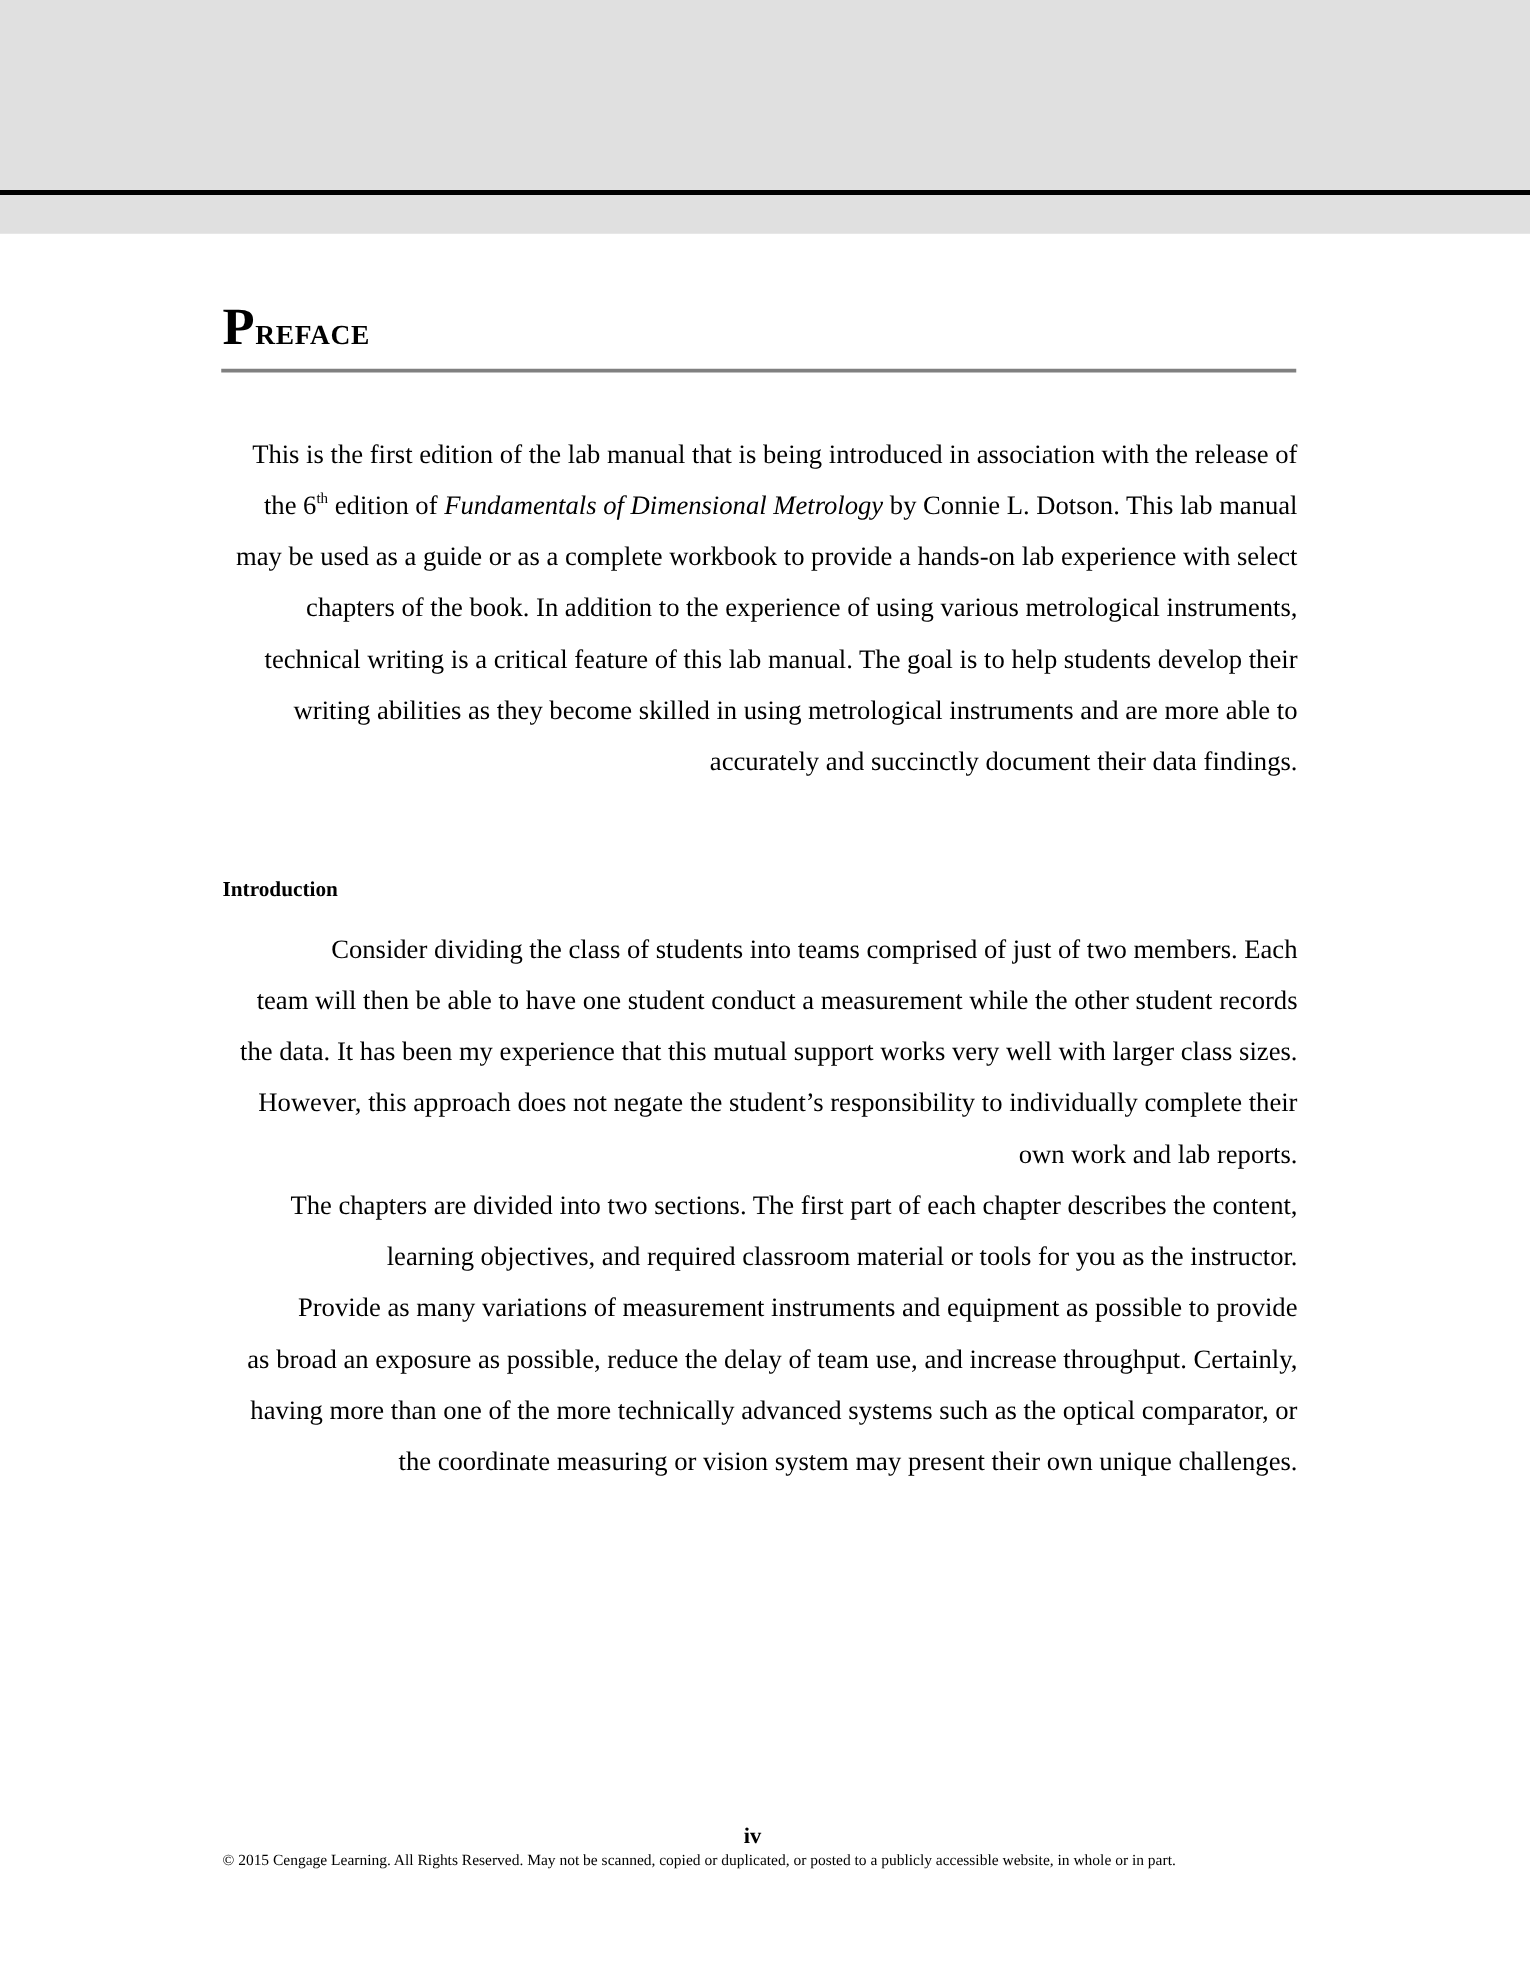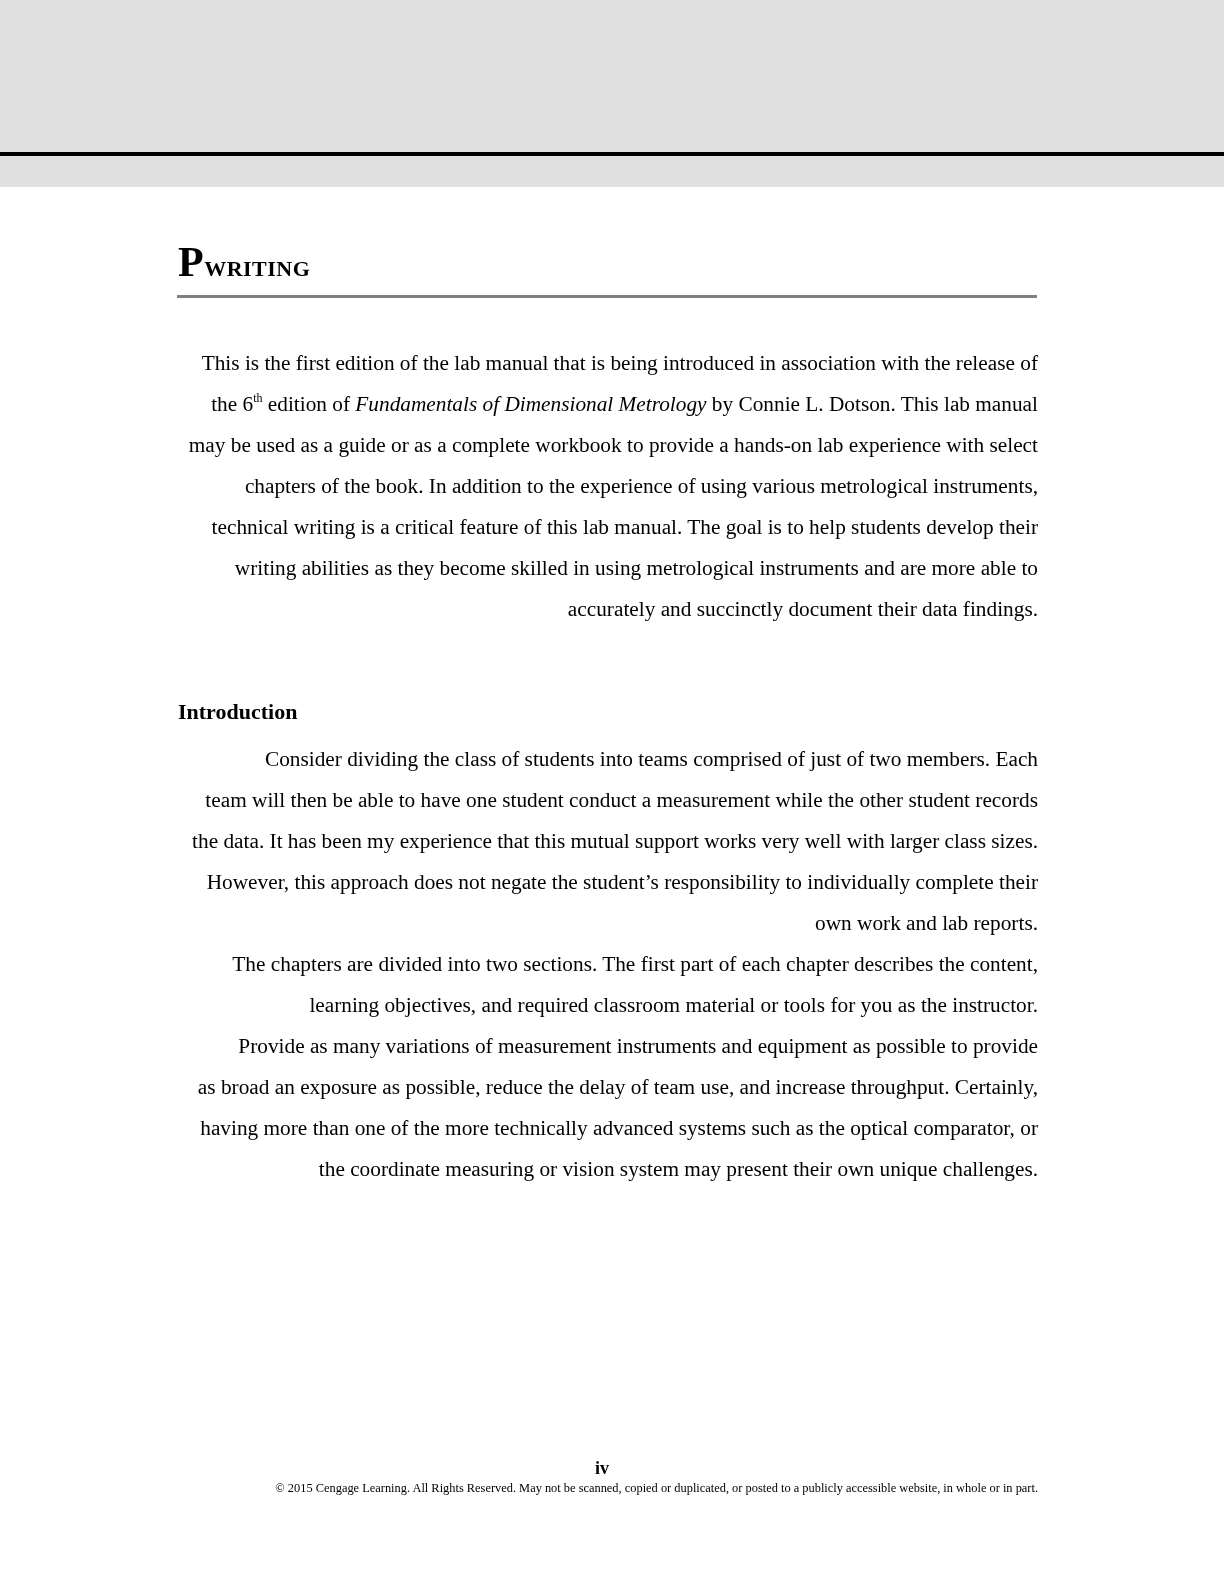--- a/index.html
+++ b/index.html
@@ -23,39 +23,39 @@
     position: absolute; left: 177px; top: 295px; width: 860px; height: 3px; background: #808080;
   }
   .body-text {
     position: absolute; left: 178px; width: 860px;
     font-size: 21.3px; line-height: 41px; margin: 0;
   }
   .body-text p { margin: 0; text-align: right; }
   .indent { text-indent: 54px; }
   .section-heading {
     position: absolute; left: 178px; top: 694px; margin: 0;
-    font-weight: bold; font-size: 22px; line-height: 36px;
+    font-weight: bold; font-size: 17px; line-height: 36px;
   }
   sup { font-size: 12px; line-height: 0; vertical-align: 9px; }
   .page-number {
     position: absolute; left: 0; width: 1204px; top: 1457px; text-align: center;
     font-weight: bold; font-size: 18px; line-height: 22px;
   }
   .copyright {
-    position: absolute; left: 178px; width: 860px; top: 1480px; text-align: right;
+    position: absolute; left: 178px; width: 860px; top: 1480px; text-align: left;
     font-size: 12.4px; line-height: 16px; white-space: nowrap;
   }
 </style>
 </head>
 <body>
 
 <div class="header-band"></div>
 <div class="header-rule"></div>
 
-<h1 class="page-title"><span class="cap">P</span><span>writing</span></h1>
+<h1 class="page-title"><span class="cap">P</span><span>reface</span></h1>
 <div class="title-rule"></div>
 
 <div class="body-text" style="top:343px;">
   <p><span>This is the first edition of the lab manual that is being introduced in association with the release of the 6</span><sup>th</sup><span> edition of </span><i>Fundamentals of Dimensional Metrology</i><span> by Connie L. Dotson. This lab manual may be used as a guide or as a complete workbook to provide a hands-on lab experience with select chapters of the book. In addition to the experience of using various metrological instruments, technical writing is a critical feature of this lab manual. The goal is to help students develop their writing abilities as they become skilled in using metrological instruments and are more able to accurately and succinctly document their data findings.</span></p>
 </div>
 
 <h2 class="section-heading">Introduction</h2>
 
 <div class="body-text" style="top:739px;">
   <p class="indent">Consider dividing the class of students into teams comprised of just of two members. Each team will then be able to have one student conduct a measurement while the other student records the data. It has been my experience that this mutual support works very well with larger class sizes. However, this approach does not negate the student’s responsibility to individually complete their own work and lab reports.</p>

